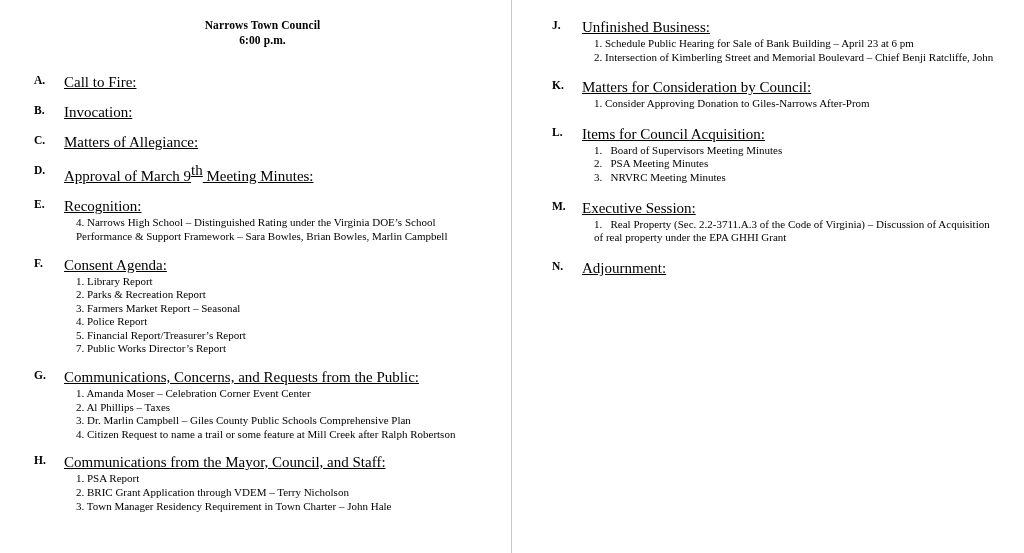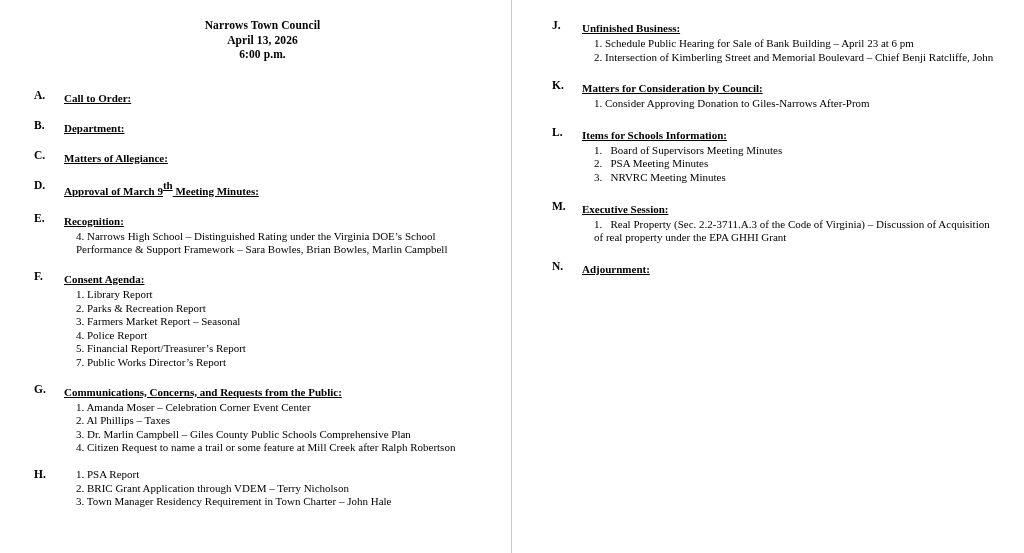--- a/index.html
+++ b/index.html
@@ -57,22 +57,22 @@
     width: 30px;
     flex: 0 0 30px;
     font-weight: bold;
     font-size: 11.5px;
     line-height: 14px;
   }
   .item-body {
     flex: 1;
   }
   .item-title {
-    font-weight: bold;
-    font-size: 11px;
+    font-weight: normal;
+    font-size: 15px;
     line-height: 14px;
     text-decoration: underline;
     display: inline;
   }
   .sub-list {
     margin: 1px 0 0 0;
     padding: 0;
     list-style: none;
   }
   .sub-list li {
@@ -90,35 +90,34 @@
 </style>
 </head>
 <body>
 
 <div class="page">
 
   <div class="column col-left">
 
     <div class="doc-header">
       <div>Narrows Town Council</div>
-      <div>April 13, 2026</div>
       <div>6:00 p.m.</div>
     </div>
 
     <div class="item">
       <div class="item-letter">A.</div>
       <div class="item-body">
-        <span class="item-title">Call to Order:</span>
+        <span class="item-title">Call to Fire:</span>
       </div>
     </div>
 
     <div class="item">
       <div class="item-letter">B.</div>
       <div class="item-body">
-        <span class="item-title">Department:</span>
+        <span class="item-title">Invocation:</span>
       </div>
     </div>
 
     <div class="item">
       <div class="item-letter">C.</div>
       <div class="item-body">
         <span class="item-title">Matters of Allegiance:</span>
       </div>
     </div>
 
@@ -164,20 +163,21 @@
           <li>2. Al Phillips – Taxes</li>
           <li>3. Dr. Marlin Campbell – Giles County Public Schools Comprehensive Plan</li>
           <li>4. Citizen Request to name a trail or some feature at Mill Creek after Ralph Robertson</li>
         </ul>
       </div>
     </div>
 
     <div class="item">
       <div class="item-letter">H.</div>
       <div class="item-body">
+        <span class="item-title">Communications from the Mayor, Council, and Staff:</span>
         <ul class="sub-list spaced">
           <li>1. PSA Report</li>
           <li>2. BRIC Grant Application through VDEM – Terry Nicholson</li>
           <li>3. Town Manager Residency Requirement in Town Charter – John Hale</li>
 
         </ul>
       </div>
     </div>
 
   </div>
@@ -203,21 +203,21 @@
         <span class="item-title">Matters for Consideration by Council:</span>
         <ul class="sub-list spaced">
           <li>1. Consider Approving Donation to Giles-Narrows After-Prom</li>
         </ul>
       </div>
     </div>
 
     <div class="item right-item">
       <div class="item-letter">L.</div>
       <div class="item-body">
-        <span class="item-title">Items for Schools Information:</span>
+        <span class="item-title">Items for Council Acquisition:</span>
         <ul class="sub-list spaced">
           <li>1.   Board of Supervisors Meeting Minutes</li>
           <li>2.   PSA Meeting Minutes</li>
           <li>3.   NRVRC Meeting Minutes</li>
         </ul>
       </div>
     </div>
 
     <div class="item right-item">
       <div class="item-letter">M.</div>

